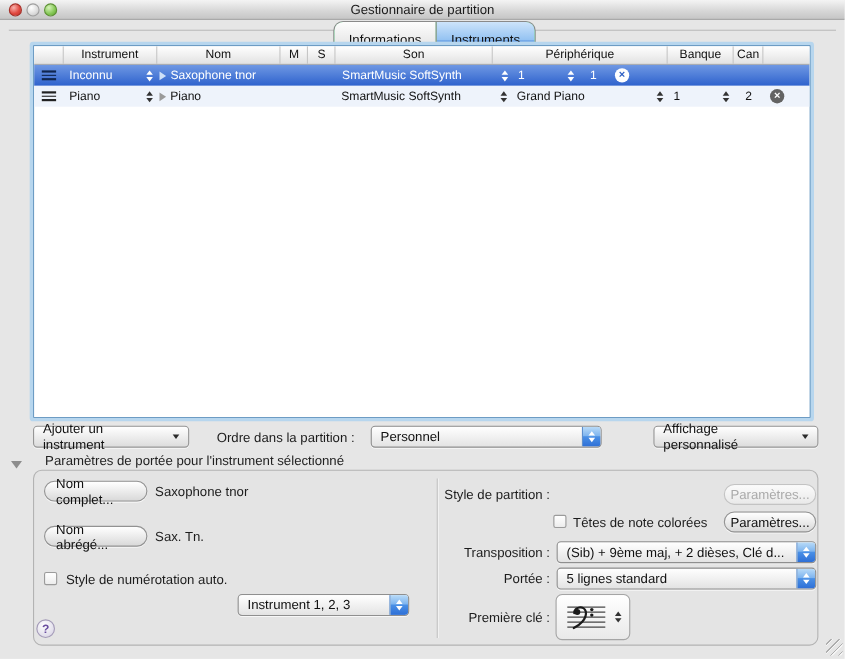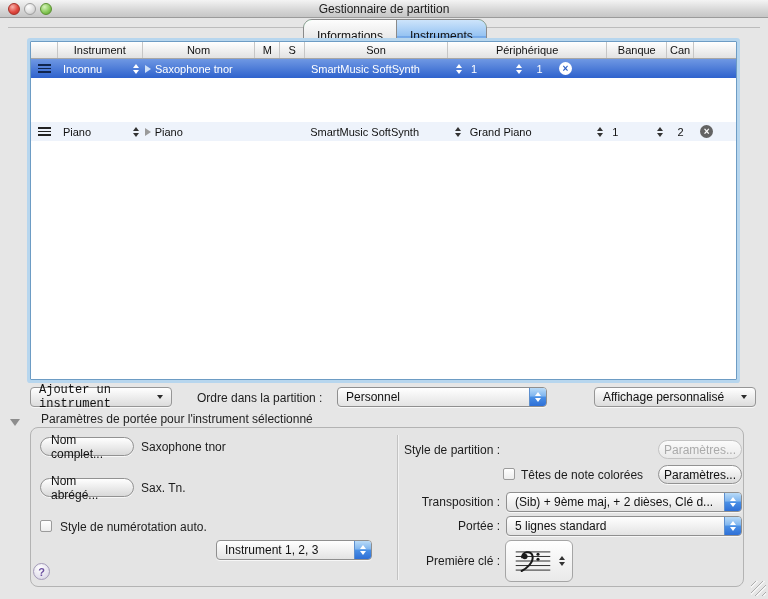--- a/index.html
+++ b/index.html
@@ -24,21 +24,21 @@
   .tab + .tab { border-left:1px solid #8a8a8a; }
   .tab.selected { background:linear-gradient(#cde4fb,#95c3f2 50%,#74a9e8 50%,#9cc7f2); }
 
   
   .table { position:absolute; left:30px; top:41px; width:707px; height:339px; background:#fff;
     border:1px solid #6d9cc4; box-shadow:0 0 0 3px #b7d6ee; border-radius:1px; overflow:hidden; }
   .thead { display:flex; height:17px; background:linear-gradient(#ffffff,#e2e2e2); border-bottom:1px solid #a6a6a6; }
   .th { font-size:11px; color:#111; text-align:center; line-height:16px; border-right:1px solid #c6c6c6; overflow:hidden; white-space:nowrap; }
   .th:last-child { border-right:none; }
   .row { display:flex; height:19px; align-items:center; font-size:11px; color:#111; }
-  .row.alt { background:#eef3fb;margin-top:44px; }
+  .row.alt { background:#eef3fb; }
   .row.selected { background:linear-gradient(#6f98e3,#2e62cd); color:#fff; }
   .cell { height:100%; display:flex; align-items:center; overflow:hidden; white-space:nowrap; }
   
   .c-handle{width:27px;} .c-instr{width:85px;} .c-nom{width:113px;} .c-m{width:25px;} .c-s{width:25px;}
   .c-periph{width:160px;} .c-son{width:143px;} .c-banque{width:60px;} .c-can{width:27px;} .c-del{width:42px;}
 
   .hamburger { width:13px; margin-left:7px; display:flex; flex-direction:column; gap:2px; }
   .hamburger i { display:block; height:1.5px; background:#222; }
   .row.selected .hamburger i { background:#10264f; }
 
@@ -218,33 +218,33 @@
       </div>
       <div class="cell c-can">
           <span class="can-num">2</span>
         </div>
       <div class="cell c-del">
           <span class="delbtn on-alt">×</span>
         </div>
     </div>
   </div>
 
-  <div class="bevel-btn" style="left:30px; top:387px; width:142px;font-family:Liberation Mono, monospace;">
+  <div class="bevel-btn" style="left:30px; top:387px; width:142px;">
     <span>Ajouter un instrument</span>
     <span class="arrow"></span>
   </div>
   <div class="label" style="left:197px; top:391px;">Ordre dans la partition :</div>
   <div class="popup" style="left:337px; top:387px; width:210px;">
     <span class="lbl">Personnel</span>
     <span class="cap">
         <span class="up"></span>
         <span class="dn"></span>
       </span>
   </div>
-  <div class="bevel-btn" style="left:594px; top:387px; width:162px;">
+  <div class="bevel-btn" style="left:594px; top:387px; width:150px;">
     <span>Affichage personnalisé</span>
     <span class="arrow"></span>
   </div>
 
   <div class="section-head">
     <span class="tri-down"></span>
     <span class="section-title">Paramètres de portée pour l'instrument sélectionné</span>
   </div>
 
   <div class="panel"></div>

